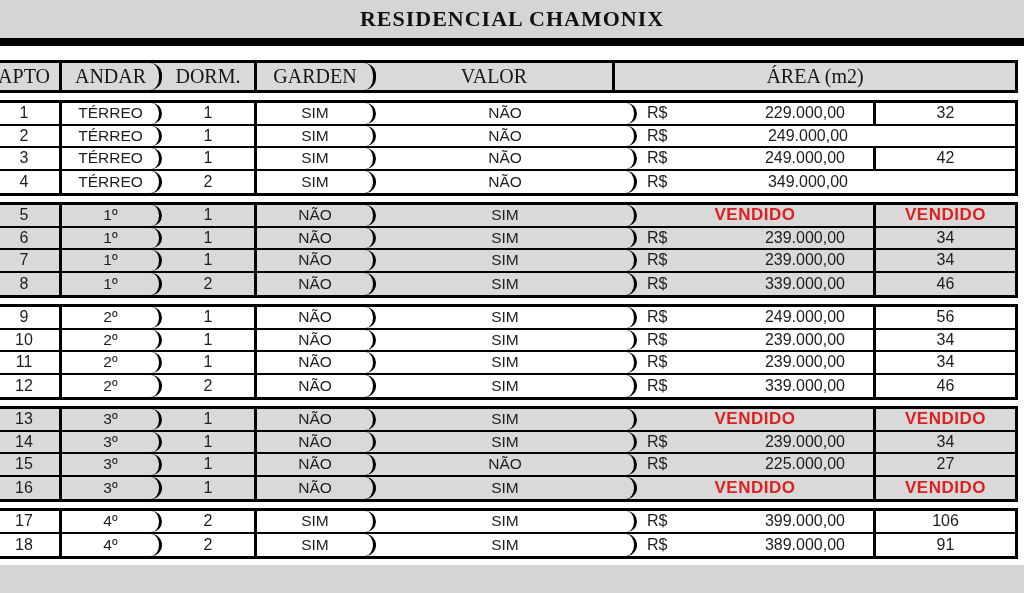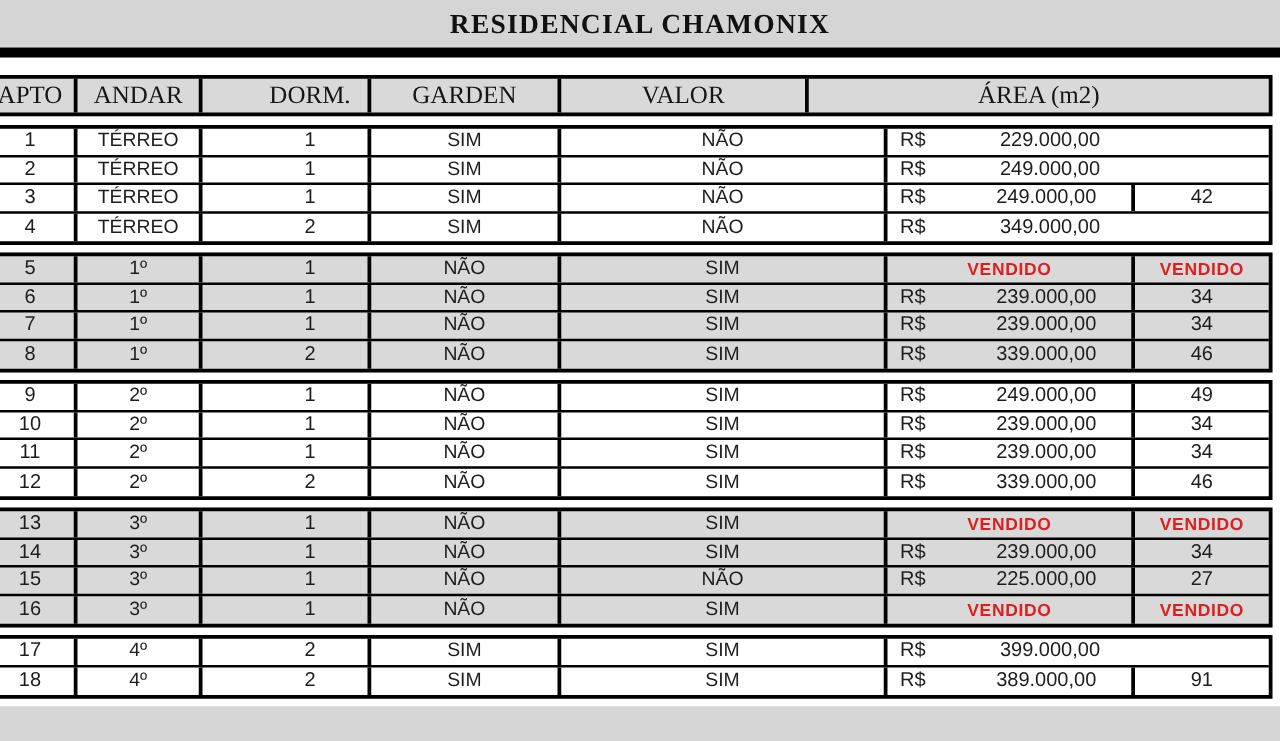--- a/index.html
+++ b/index.html
@@ -53,33 +53,33 @@
   .row:last-child{border-bottom:none;}
   .cell{
     display:flex;align-items:center;justify-content:center;
     height:100%;border-right:3px solid var(--border);
     font-size:16px;color:#1d1d1d;white-space:nowrap;overflow:hidden;
   }
   .row .cell:last-child{border-right:none;}
   
   .c-apto{width:73px;}
   .c-andar{width:100px;}
-  .c-dorm{width:95px;margin-left:40px;}
-  .c-garden{width:152px;}
+  .c-dorm{width:95px;}
+  .c-garden{width:119px;}
   .c-terraco{width:261px;}
-  .c-valor{width:198px;}
+  .c-valor{width:239px;}
   .c-area{flex:1;}
-  .c-andar,.c-garden,.c-terraco{font-size:15.5px;}
+  .c-andar,.c-garden,.c-terraco{font-size:15.5px;border-radius:12px;}
   
   .c-valor.price{justify-content:space-between;padding:0 28px 0 10px;}
   .valor-prefix{font-size:16px;}
   .valor-amount{font-size:16px;}
   
   .sold-text{
-    color:var(--sold-red);font-weight:bold;font-size:14px;
+    color:var(--sold-red);font-weight:bold;font-size:17px;
     letter-spacing:.5px;
   }
   
   .bottom-strip{flex:1;background:var(--band-bg);width:100%;}
 </style>
 </head>
 <body>
 
 <div class="title-band">
   <h1>RESIDENCIAL CHAMONIX</h1>
@@ -101,20 +101,21 @@
           <div class="row">
             <div class="cell c-apto">1</div>
             <div class="cell c-andar">TÉRREO</div>
             <div class="cell c-dorm">1</div>
             <div class="cell c-garden">SIM</div>
             <div class="cell c-terraco">NÃO</div>
             <div class="cell c-valor price">
               <span class="valor-prefix">R$</span>
               <span class="valor-amount">229.000,00</span>
             </div>
+            <div class="cell c-area">32</div>
           </div>
           <div class="row">
             <div class="cell c-apto">2</div>
             <div class="cell c-andar">TÉRREO</div>
             <div class="cell c-dorm">1</div>
             <div class="cell c-garden">SIM</div>
             <div class="cell c-terraco">NÃO</div>
             <div class="cell c-valor price">
               <span class="valor-prefix">R$</span>
               <span class="valor-amount">249.000,00</span>
@@ -195,21 +196,21 @@
           <div class="row">
             <div class="cell c-apto">9</div>
             <div class="cell c-andar">2º</div>
             <div class="cell c-dorm">1</div>
             <div class="cell c-garden">NÃO</div>
             <div class="cell c-terraco">SIM</div>
             <div class="cell c-valor price">
               <span class="valor-prefix">R$</span>
               <span class="valor-amount">249.000,00</span>
             </div>
-            <div class="cell c-area">49</div>
+            <div class="cell c-area">56</div>
           </div>
           <div class="row">
             <div class="cell c-apto">10</div>
             <div class="cell c-andar">2º</div>
             <div class="cell c-dorm">1</div>
             <div class="cell c-garden">NÃO</div>
             <div class="cell c-terraco">SIM</div>
             <div class="cell c-valor price">
               <span class="valor-prefix">R$</span>
               <span class="valor-amount">239.000,00</span>
@@ -289,20 +290,21 @@
           <div class="row">
             <div class="cell c-apto">17</div>
             <div class="cell c-andar">4º</div>
             <div class="cell c-dorm">2</div>
             <div class="cell c-garden">SIM</div>
             <div class="cell c-terraco">SIM</div>
             <div class="cell c-valor price">
               <span class="valor-prefix">R$</span>
               <span class="valor-amount">399.000,00</span>
             </div>
+            <div class="cell c-area">106</div>
           </div>
           <div class="row">
             <div class="cell c-apto">18</div>
             <div class="cell c-andar">4º</div>
             <div class="cell c-dorm">2</div>
             <div class="cell c-garden">SIM</div>
             <div class="cell c-terraco">SIM</div>
             <div class="cell c-valor price">
               <span class="valor-prefix">R$</span>
               <span class="valor-amount">389.000,00</span>

